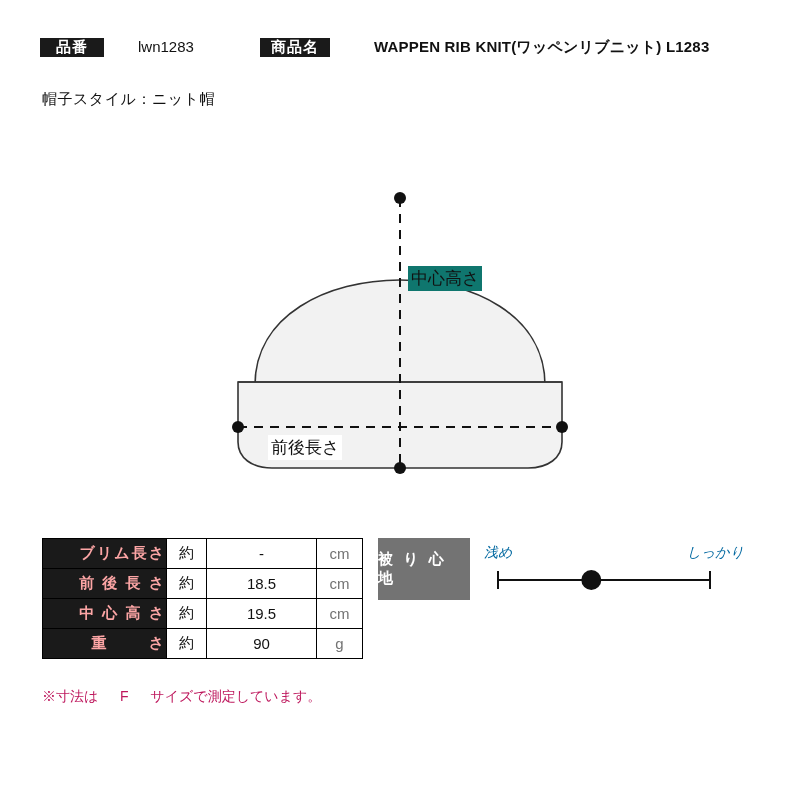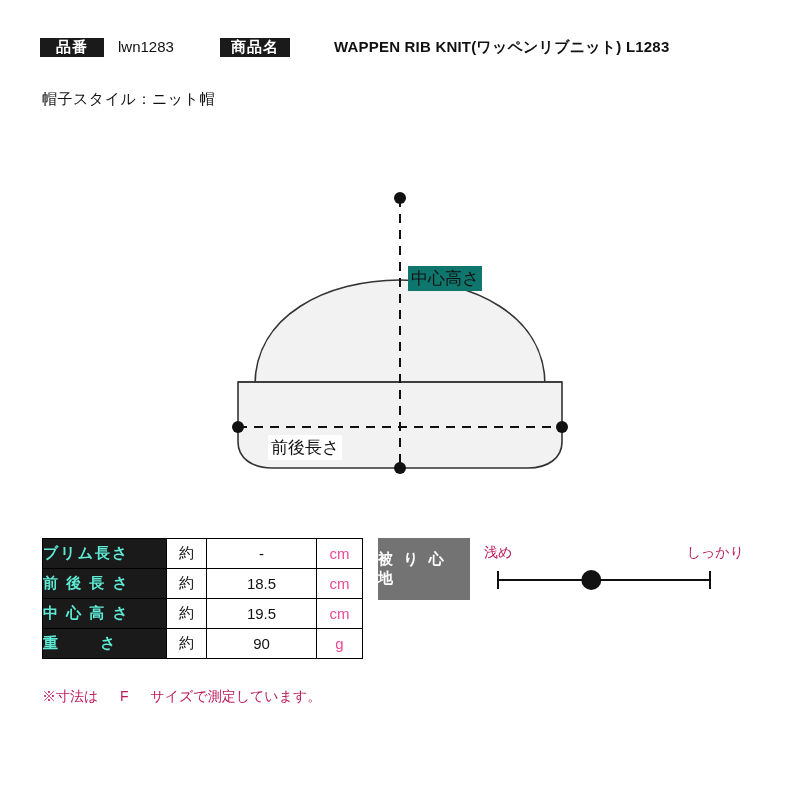--- a/index.html
+++ b/index.html
@@ -47,21 +47,21 @@
     font-size: 15px;
     color: #111111;
     padding-left: 14px;
     box-sizing: border-box;
   }
   .hdr-value.bold {
     font-weight: bold;
     letter-spacing: 0.2px;
   }
   #hdr-code-label { width: 64px; }
-  #hdr-code-value { width: 116px; }
+  #hdr-code-value { width: 136px; margin-left: 20px; }
   #hdr-name-label { width: 70px; }
   #hdr-name-value { flex: 1; padding-left: 44px; }
 
   .style-line {
     position: absolute;
     left: 42px;
     top: 90px;
     font-size: 15px;
     color: #111111;
     letter-spacing: 0.5px;
@@ -87,40 +87,40 @@
   }
   #spec-table td {
     border: 1px solid #000000;
     height: 30px;
     font-size: 15px;
     padding: 0;
     box-sizing: border-box;
   }
   .sp-label {
     background: #1a1a1a;
-    color: #5eead4;
-    font-weight: bold;
-    text-align: left;
+    color: #fca5a5;
+    font-weight: bold;
+    text-align: right;
     letter-spacing: 2px;
     width: 124px;
   }
   .sp-approx {
     width: 40px;
     text-align: center;
     color: #111111;
   }
   .sp-val {
     width: 110px;
     text-align: center;
     color: #111111;
   }
   .sp-unit {
     width: 46px;
     text-align: center;
-    color: #ec4899;
+    color: #737373;
     padding-right: 6px;
   }
 
   .note {
     position: absolute;
     left: 42px;
     top: 688px;
     font-size: 14px;
     color: #be185d;
   }
@@ -152,21 +152,22 @@
   }
   #fit-gauge {
     flex: 1;
     position: relative;
     background: #ffffff;
   }
   .fit-end-label {
     position: absolute;
     top: 6px;
     font-size: 14px;
-    color: #be185d;
+    color: #0369a1;
+    font-style: italic;
   }
   #fit-left-label { left: 14px; }
   #fit-right-label { right: 14px; }
 </style>
 </head>
 <body>
 
 <div id="page">
 
   <div class="header-row">

